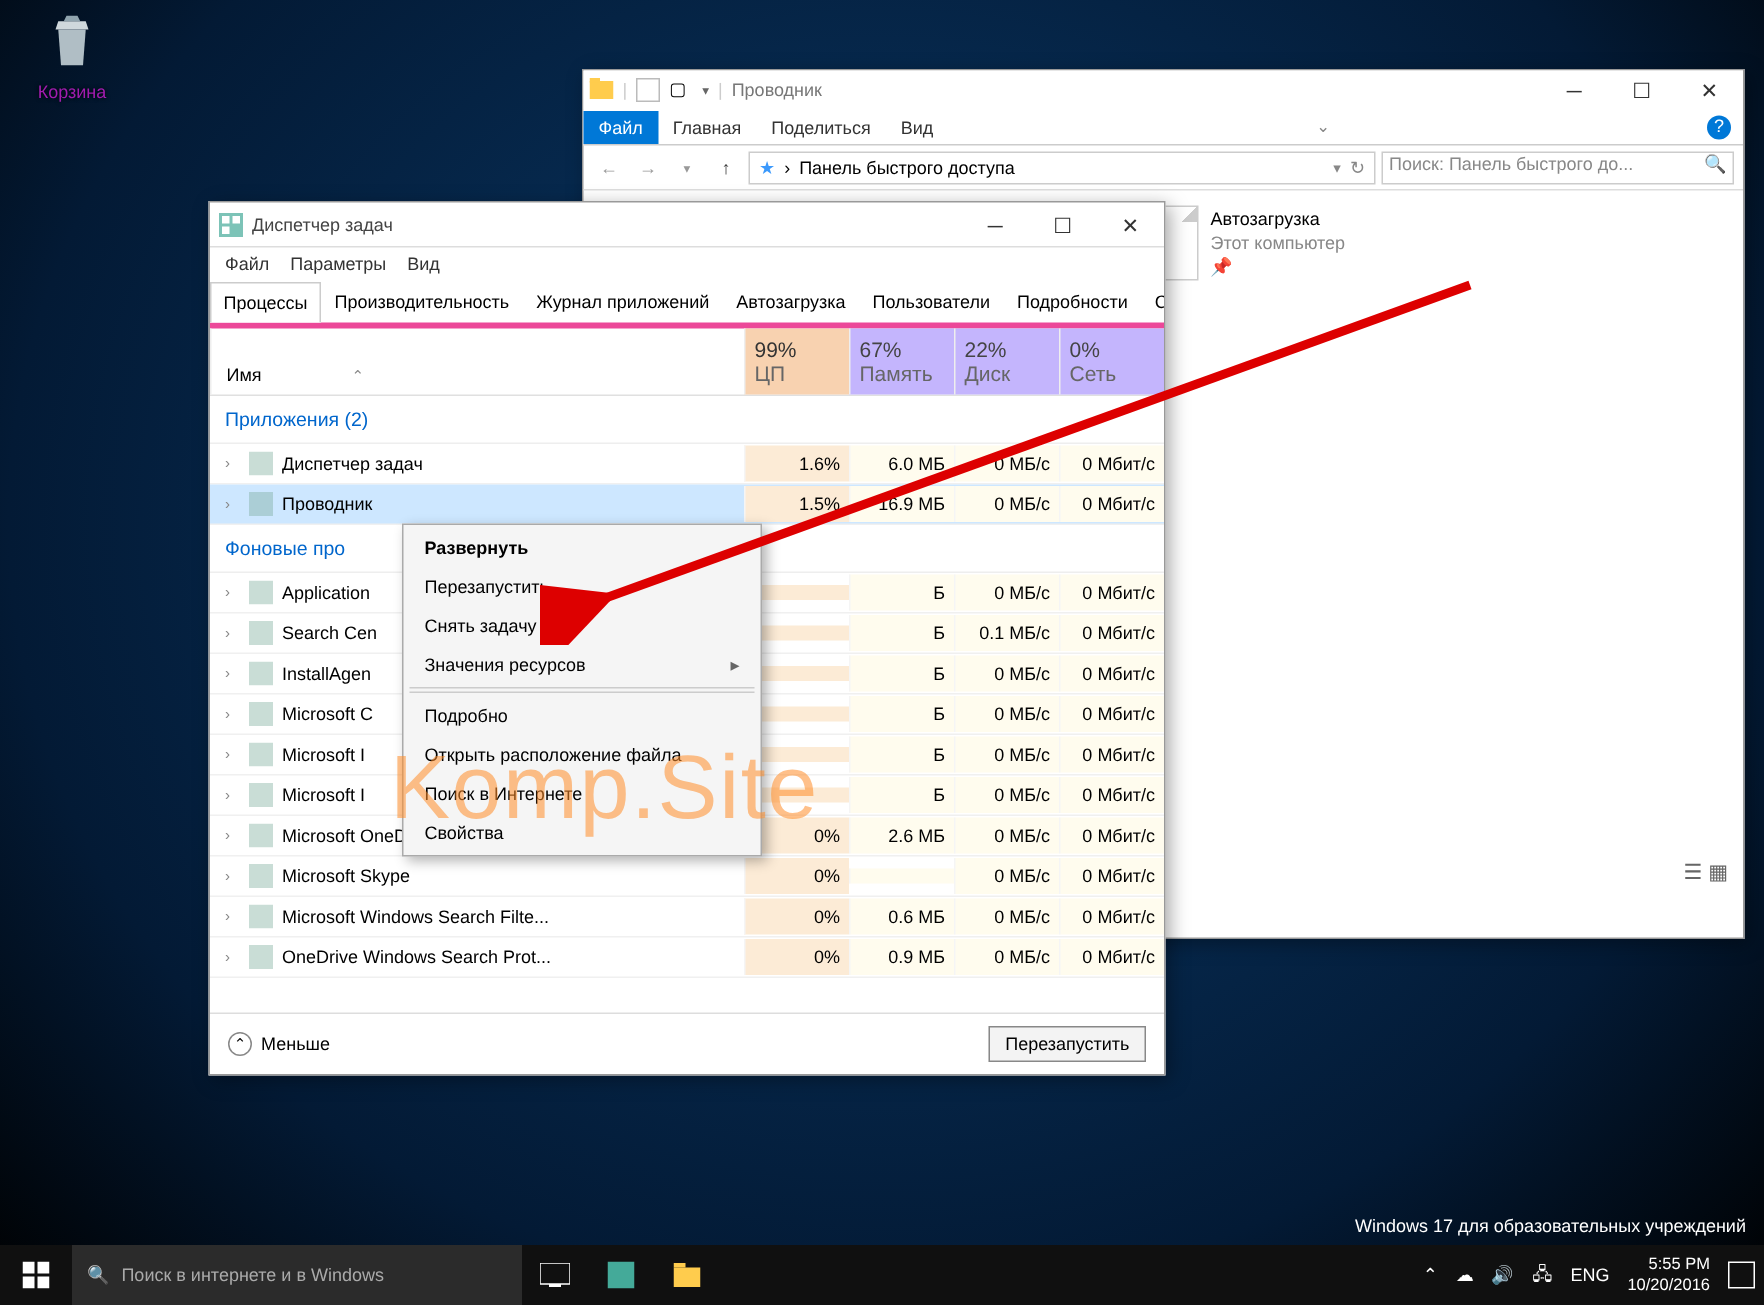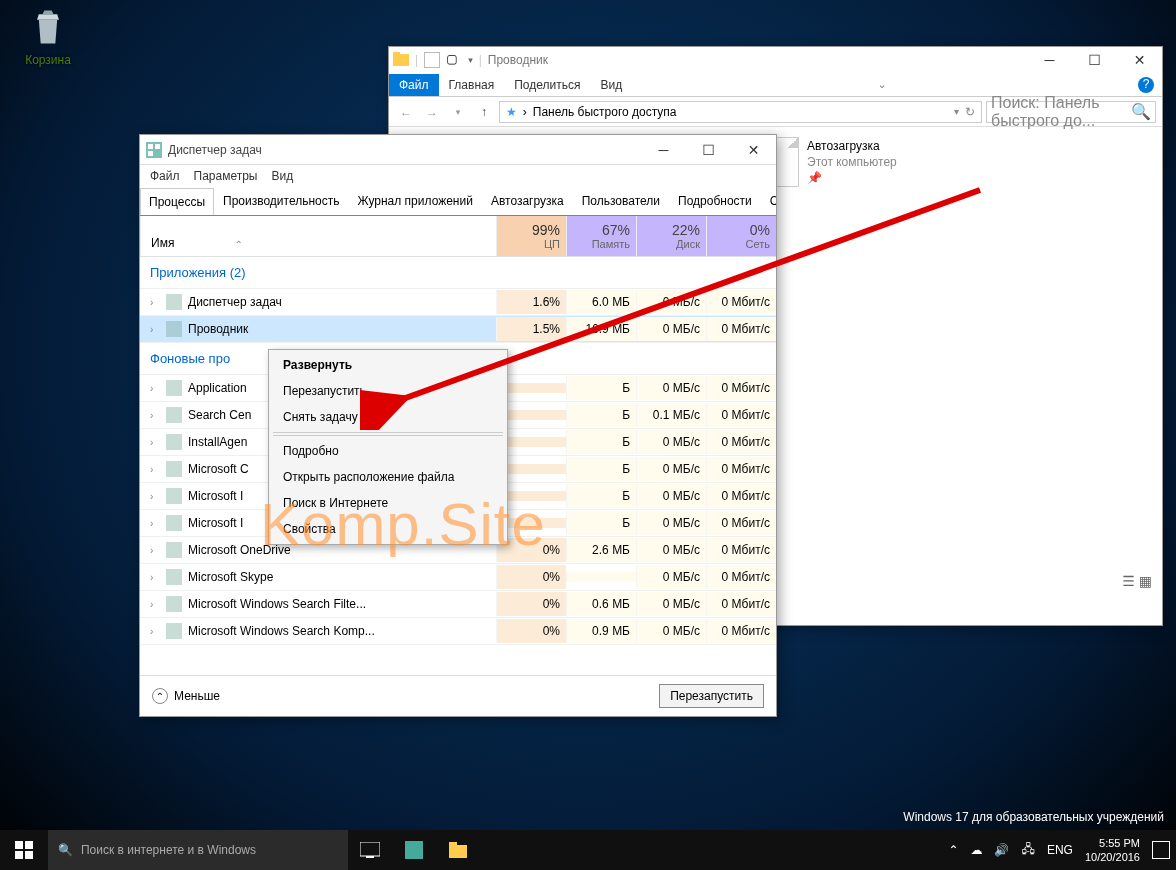--- a/index.html
+++ b/index.html
@@ -1,66 +1,66 @@
 <!DOCTYPE html>
 <html><head>
 <meta charset="utf-8">
 <style>
 * { margin:0; padding:0; box-sizing:border-box; font-family:"Segoe UI",Tahoma,sans-serif; }
 body { width:1176px; height:870px; background:radial-gradient(ellipse at 50% 40%,#0a3a6a 0%,#031a35 70%,#000 100%); position:relative; overflow:hidden; }
 
 
 .desk-icon{position:absolute;left:18px;top:5px;text-align:center;width:60px}
 .desk-icon svg{width:44px;height:44px}
-.desk-icon .lbl{color:#4d7c0f;font-size:12px;text-shadow:0 0 3px #000}
+.desk-icon .lbl{color:#a21caf;font-size:12px;text-shadow:0 0 3px #000}
 
 
 .win{position:absolute;background:#fff;border:1px solid #999;box-shadow:3px 3px 12px rgba(0,0,0,.35)}
 .titlebar{height:30px;display:flex;align-items:center;padding-left:6px;font-size:12px;color:#444;border-bottom:1px solid #ddd}
 .titlebar-icon{width:16px;height:16px;margin-right:6px}
 .sys-btns{margin-left:auto;display:flex}
 .sys-btn{width:45px;height:28px;display:flex;align-items:center;justify-content:center;color:#333;font-size:14px}
 
 
 .explorer{left:388px;top:46px;width:775px;height:580px}
 .qat{height:26px;background:#fff;display:flex;align-items:center;padding-left:4px;gap:6px;font-size:12px}
 .ribbon-tabs{height:24px;display:flex;align-items:center;font-size:12px;background:#fff;border-bottom:1px solid #ccc}
 .rtab{padding:4px 10px;color:#333}
 .rtab.file{background:#0078d7;color:#fff}
 .help-icon{margin-left:auto;margin-right:8px;width:16px;height:16px;border-radius:50%;background:#0078d7;color:#fff;font-size:12px;text-align:center}
 .navbar{height:30px;display:flex;align-items:center;padding:0 6px;gap:4px;border-bottom:1px solid #ddd;font-size:12px}
 .navbtn{width:22px;height:22px;display:flex;align-items:center;justify-content:center;color:#999}
 .navbtn.active{color:#333}
 .addr{flex:1;border:1px solid #ccc;height:22px;display:flex;align-items:center;padding:0 6px;gap:6px;font-size:12px}
-.search{width:170px;border:1px solid #ccc;height:22px;display:flex;align-items:center;padding:0 4px;color:#888;font-size:16px}
+.search{width:235px;border:1px solid #ccc;height:22px;display:flex;padding:0 4px;color:#888;font-size:12px}
 .exp-body{display:flex;height:calc(100% - 110px)}
 .exp-main{flex:1;padding:10px;position:relative}
 .folders{display:flex;flex-wrap:wrap;gap:50px 40px;padding-left:30px}
 .fld{display:flex;align-items:center;gap:8px;width:290px}
 .fld-icon{width:40px;height:50px;background:#fff;border:1px solid #ccc;position:relative}
 .fld-icon::before{content:"";position:absolute;top:0;right:0;width:10px;height:10px;background:linear-gradient(135deg,#fff 50%,#ccc 50%)}
 .fld-txt{font-size:12px;line-height:16px}
 .fld-sub{color:#888}
 .recent{margin-top:40px;padding-left:100px;font-size:12px;color:#333;line-height:26px}
 .view-icons{position:absolute;bottom:6px;right:10px;font-size:14px;color:#666}
 
 
 .tm{left:139px;top:134px;width:638px;height:583px;z-index:2}
 .tm-menu{display:flex;gap:14px;padding:4px 10px;font-size:12px;color:#333}
-.tm-tabs{display:flex;font-size:12px;border-bottom:1px solid #ec4899;overflow:hidden}
+.tm-tabs{display:flex;font-size:12px;border-bottom:4px solid #ec4899;overflow:hidden}
 .tm-tab{padding:6px 8px;border:1px solid transparent;white-space:nowrap}
 .tm-tab.active{border:1px solid #ccc;border-bottom:1px solid #fff;position:relative;top:1px;background:#fff}
 .tm-head{display:flex;border-bottom:1px solid #e0e0e0;font-size:12px;user-select:none}
-.tm-head .col{padding:6px;text-align:right;border-left:1px solid #eee}
+.tm-head .col{padding:6px;text-align:left;border-left:1px solid #eee}
 .col.name{flex:1;text-align:left;display:flex;align-items:flex-end;padding-left:10px}
 .col.c{width:70px}
 .col.cpu{background:#f8d2b0}
 .col.mem,.col.disk,.col.net{background:#c4b5fd}
 .col .pct{font-size:14px;color:#444}
-.col .lbl{font-size:11px;color:#666}
+.col .lbl{font-size:14px;color:#666}
 .col.cpu .pct{color:#333}
 .tm-body{height:420px;overflow:auto;font-size:12px}
 .group{color:#0066cc;padding:8px 10px;font-size:13px;border-bottom:1px solid #eee}
 .row{display:flex;align-items:center;border-bottom:1px solid #f0f0f0}
 .row>div{padding:5px 6px}
 .row .n{flex:1;display:flex;align-items:center;gap:6px;padding-left:10px}
 .row .v{width:70px;text-align:right;border-left:1px solid #f5f5f5}
 .row .cpu{background:#fcebd6}
 .row .mem,.row .disk,.row .net{background:#fffcee}
 .row.sel{background:#cde7ff}
@@ -386,39 +386,40 @@
         <div class="v mem">0.6 МБ</div>
         <div class="v disk">0 МБ/с</div>
         <div class="v net">0 Мбит/с</div>
       </div>
       <div class="row">
         <div class="n">
           <span class="expand">›</span>
           <span class="pic"><svg width="16" height="16">
               <rect width="16" height="16" fill="#7a9" opacity=".4"></rect>
             </svg></span>
-          <span>Microsoft Windows Search Komp...</span>
+          <span>OneDrive Windows Search Prot...</span>
         </div>
         <div class="v cpu">0%</div>
         <div class="v mem">0.9 МБ</div>
         <div class="v disk">0 МБ/с</div>
         <div class="v net">0 Мбит/с</div>
       </div>
     </div>
   <div class="tm-foot">
     <span style="border:1px solid #888;border-radius:50%;width:16px;height:16px;display:inline-flex;align-items:center;justify-content:center;margin-right:6px;font-size:10px">⌃</span>
     <span>Меньше</span>
     <button class="btn">Перезапустить</button>
   </div>
 </div>
 
 <div class="ctx">
   <div style="font-weight:600">Развернуть</div>
   <div>Перезапустить</div>
   <div>Снять задачу</div>
+  <div><span>Значения ресурсов</span><span class="arrow">▸</span></div>
   <div class="sep"></div>
   <div class="sep"></div>
   <div>Подробно</div>
   <div>Открыть расположение файла</div>
   <div>Поиск в Интернете</div>
   <div>Свойства</div>
 </div>
 
 <svg class="arrow-ov" style="left:360px;top:170px" width="640" height="260">
   <defs>

